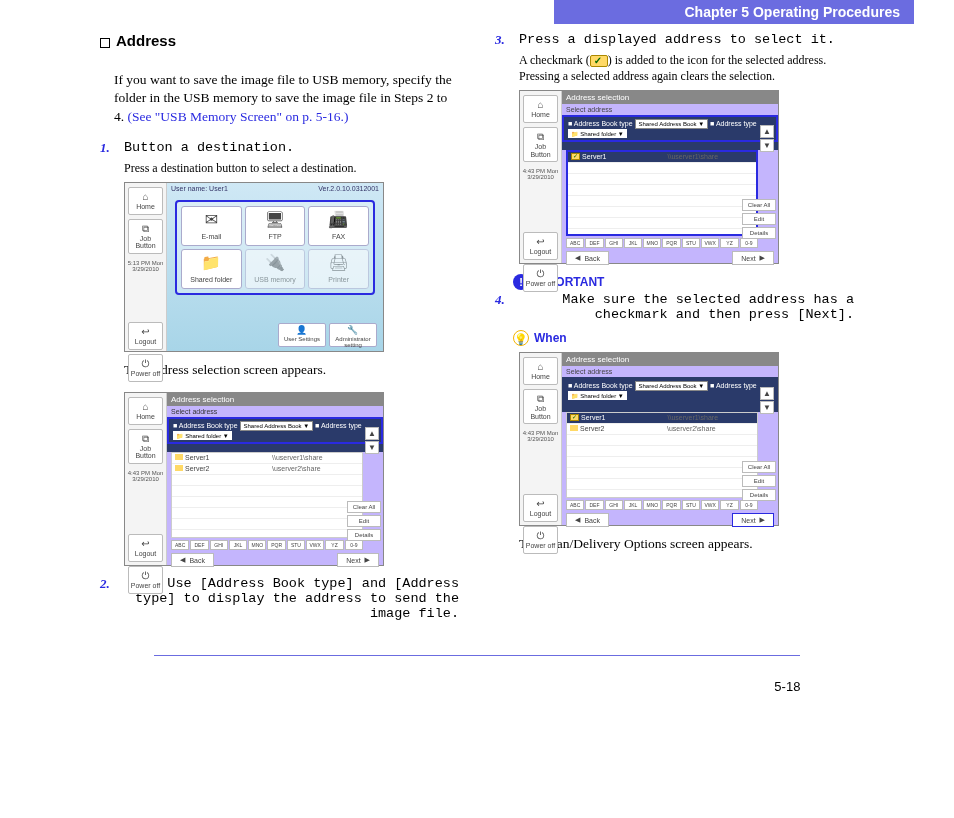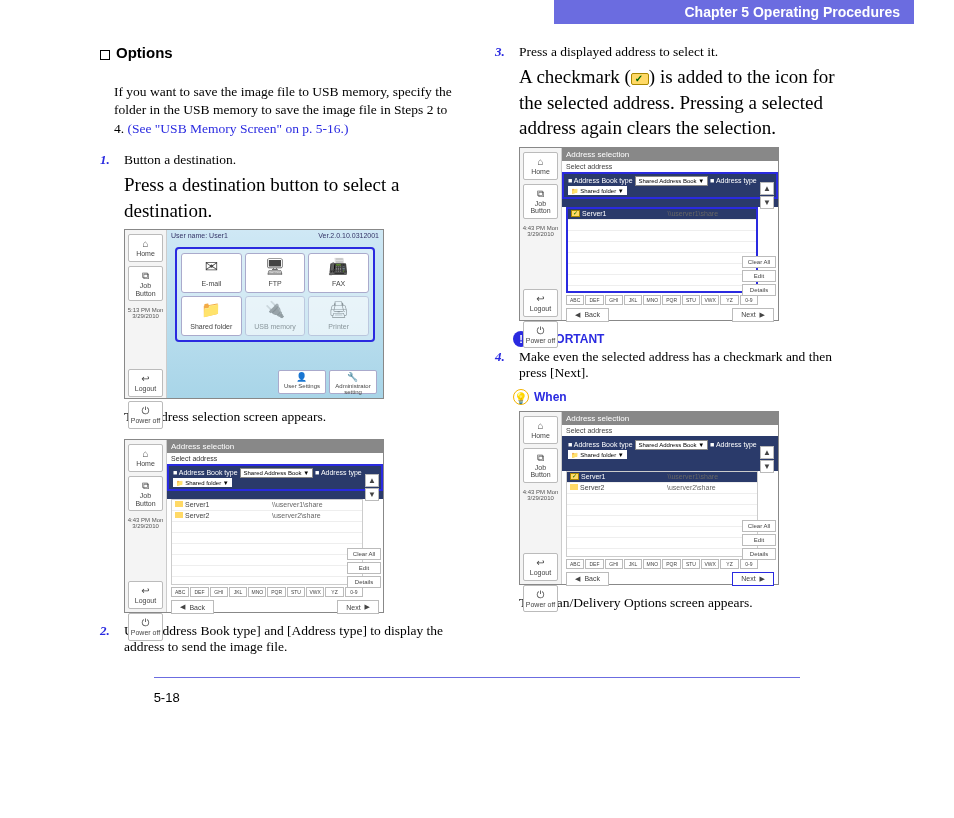--- a/index.html
+++ b/index.html
@@ -1,49 +1,49 @@
 <!DOCTYPE html>
 <html><head>
 <meta charset="utf-8">
 <style>
   * { box-sizing: border-box; margin: 0; padding: 0; }
   body { background: #fff; font-family: Arial, Helvetica, sans-serif; font-size: 13px; color: #000; width: 954px; }
   .page { padding: 0 40px 20px; }
-  .header-bar { background: #6b6ce0; color: #fff; text-align: right; padding: 4px 14px; font-weight: bold; font-size: 14px; margin-bottom: 20px; margin-left: auto; width: 360px; }
+  .header-bar { background: #6b6ce0; color: #fff; text-align: right; padding: 4px 14px; font-weight: bold; font-size: 14px; margin-bottom: 8px; margin-left: auto; width: 360px; }
   .cols { display: flex; gap: 36px; padding: 0 60px; }
   .col { flex: 1; }
   .subhead { margin-bottom: 4px; }
   .subhead .box { display:inline-block; width:10px; height:10px; border:1px solid #000; margin-right:6px; vertical-align:middle; }
   .subhead b { font-size: 15px; }
   .intro { font-family: Georgia, serif; font-size: 13.5px; line-height: 1.35; margin: 0 0 14px 14px; }
   .intro .link { color: #2a2ae0; }
   .step { display: flex; margin-bottom: 4px; }
   .step-num { color: #2a2ae0; font-weight: bold; font-style: italic; font-family: Georgia, serif; margin-right: 6px; min-width: 18px; }
-  .step-head { font-family: Liberation Serif, serif; font-size: 13.5px; }
-  .step-body { font-family: Georgia, serif; font-size: 19px; margin-left: 24px; margin-bottom: 6px; line-height:1.35;}
+  .step-head { font-family: Liberation Mono, monospace; font-size: 13.5px; text-align: right; }
+  .step-body { font-family: Georgia, serif; font-size: 12px; margin-left: 24px; margin-bottom: 6px; line-height:1.35;}
   .checkmark-icon { display:inline-block; width:18px; height:12px; background:#ffd966; border:1px solid #aa8800; border-radius:2px; position:relative; vertical-align:middle;}
   .checkmark-icon::after{content:"✓"; color:#006600; font-size:10px; position:absolute; left:3px; top:-2px; font-weight:bold;}
   .shot { margin: 6px 0 10px 24px; border: 1px solid #888; background:#e8e8e8; width: 260px; position:relative; font-size:9px; color:#444;}
   .shot .sidebar { position:absolute; left:0; top:0; bottom:0; width:42px; background:#f4f4f4; border-right:1px solid #ccc;}
   .shot .sb-btn { margin:4px 3px; background:#fff; border:1px solid #bbb; border-radius:2px; text-align:center; padding:3px 1px; font-size:7px; line-height:1.1;}
   .shot .sb-btn .ic { display:block; font-size:10px; margin-bottom:1px;}
   .shot .sb-time { font-size:6px; text-align:center; color:#555; padding:2px;}
   .shot1 { height: 170px;}
   .shot1 .main { position:absolute; left:42px; right:0; top:0; bottom:0; background: linear-gradient(#cfe8f5,#a8d5e8);}
   .shot1 .userbar { font-size:7px; padding:2px 4px; color:#336;}
   .shot1 .userbar .ver{float:right;}
   .shot1 .tilebox { margin:6px 8px; border:2px solid #2a2ae0; border-radius:4px; padding:4px; background:rgba(255,255,255,0.3); display:grid; grid-template-columns:1fr 1fr 1fr; gap:3px;}
   .shot1 .tile { background:#fff; border:1px solid #aac; border-radius:3px; height:40px; text-align:center; font-size:7px; padding-top:26px; position:relative;}
   .shot1 .tile .ti { position:absolute; top:3px; left:0; right:0; font-size:16px;}
   .shot1 .tile.dim { opacity:0.5;}
   .shot1 .botbtns { position:absolute; right:6px; bottom:4px; display:flex; gap:3px;}
   .shot1 .bb { background:#fff; border:1px solid #aac; border-radius:2px; width:48px; height:24px; font-size:6px; text-align:center; padding-top:12px; position:relative;}
   .shot1 .bb .bi{position:absolute; top:1px; left:0; right:0; font-size:9px;}
   .addr-shot { height: 174px;}
-  .addr-shot .main { position:absolute; left:42px; right:0; top:0; bottom:0; background:#ffffff;}
+  .addr-shot .main { position:absolute; left:42px; right:0; top:0; bottom:0; background:#c4b5fd;}
   .addr-shot .titlebar { background:#888; color:#fff; font-size:8px; padding:2px 4px;}
   .addr-shot .selrow { background:#2a3a6a; color:#fff; font-size:7px; padding:2px 4px; border:2px solid transparent;}
   .addr-shot .selrow .dd{display:inline-block; background:#fff; color:#000; padding:1px 3px; border:1px solid #888; font-size:6px;}
   .addr-shot .selrow .lbl{display:inline-block; background:#fff; color:#000; padding:1px 3px; font-size:6px;}
   .addr-shot .selrow.hl{ border-color:#2a2ae0;}
   .addr-shot .tblhead { background:#2a3a6a; height:8px;}
   .addr-shot .tbl { background:#fff; border:1px solid #ccc; margin:0 20px 0 4px; height:86px; position:relative;}
   .addr-shot .trow { border-bottom:1px solid #eee; font-size:7px; padding:1px 3px; height:11px; display:flex;}
   .addr-shot .trow .rn{flex:1;} .addr-shot .trow .ra{flex:1; color:#666;}
   .addr-shot .trow.sel { background:#2a3a6a; color:#fff;}
@@ -60,33 +60,33 @@
   .addr-shot .nav div{ background:#fff; border:1px solid #bbb; font-size:7px; padding:2px 8px; display:flex; gap:4px; align-items:center;}
   .addr-shot .nav .nx.hl{ border:1.5px solid #2a2ae0;}
   .caption { font-family: Georgia, serif; font-size: 13.5px; margin: 0 0 14px 24px; }
   .note-head { display:flex; align-items:center; gap:5px; margin: 8px 0 2px 18px; font-size:12px;}
   .note-head.imp { color:#2a2ae0; font-weight:bold;}
   .note-head.hint { color:#2a2ae0; font-weight:bold;}
   .note-ic { display:inline-block; width:16px; height:16px; border-radius:50%; text-align:center; font-size:11px; line-height:16px; font-weight:bold;}
   .note-ic.imp { background:#2a2ae0; color:#fff;}
   .note-ic.hint { border:1.5px solid #f4b400; color:#f4b400; background:#fff;}
   .note-body { font-size: 11.5px; margin: 0 0 10px 18px; line-height:1.35;}
-  .footer { margin-top: 18px; border-top: 1.5px solid #6b6ce0; text-align:left; padding-top:12px; font-size:13px; width: 74%; margin-left:auto; margin-right:auto;}
+  .footer { margin-top: 30px; border-top: 1.5px solid #6b6ce0; text-align:right; padding-top:23px; font-size:13px; width: 74%; margin-left:auto; margin-right:auto;}
 </style>
 </head>
 <body>
 
 <div class="page">
   <div class="header-bar">Chapter 5   Operating Procedures</div>
 
   <div class="cols">
 
     <div class="col">
       <div class="subhead">
-        <span class="box"></span><b>Options</b>
+        <span class="box"></span><b>Address</b>
       </div>
       <div class="intro">
         <br>
         <span>If you want to save the image file to USB memory, specify the folder in the USB memory to save the image file in Steps 2 to 4. </span><span class="link">(See "USB Memory Screen" on p. 5-16.)</span>
       </div>
 
       <div class="step">
         <div class="step-num">1.</div>
         <div class="step-head">Button a destination.</div>
       </div>
@@ -255,21 +255,21 @@
         </div>
       </div>
 
       <div class="note-head imp">
         <span class="note-ic imp">!</span>
         <span>IMPORTANT</span>
       </div>
 
       <div class="step">
         <div class="step-num">4.</div>
-        <div class="step-head">Make even the selected address has a checkmark and then press [Next].</div>
+        <div class="step-head">Make sure the selected address has a checkmark and then press [Next].</div>
       </div>
 
       <div class="note-head hint">
         <span class="note-ic hint">💡</span>
         <span>When</span>
       </div>
 
       <div class="shot addr-shot">
         <div class="sidebar">
           <div class="sb-btn"><span class="ic">⌂</span><span>Home</span></div>

